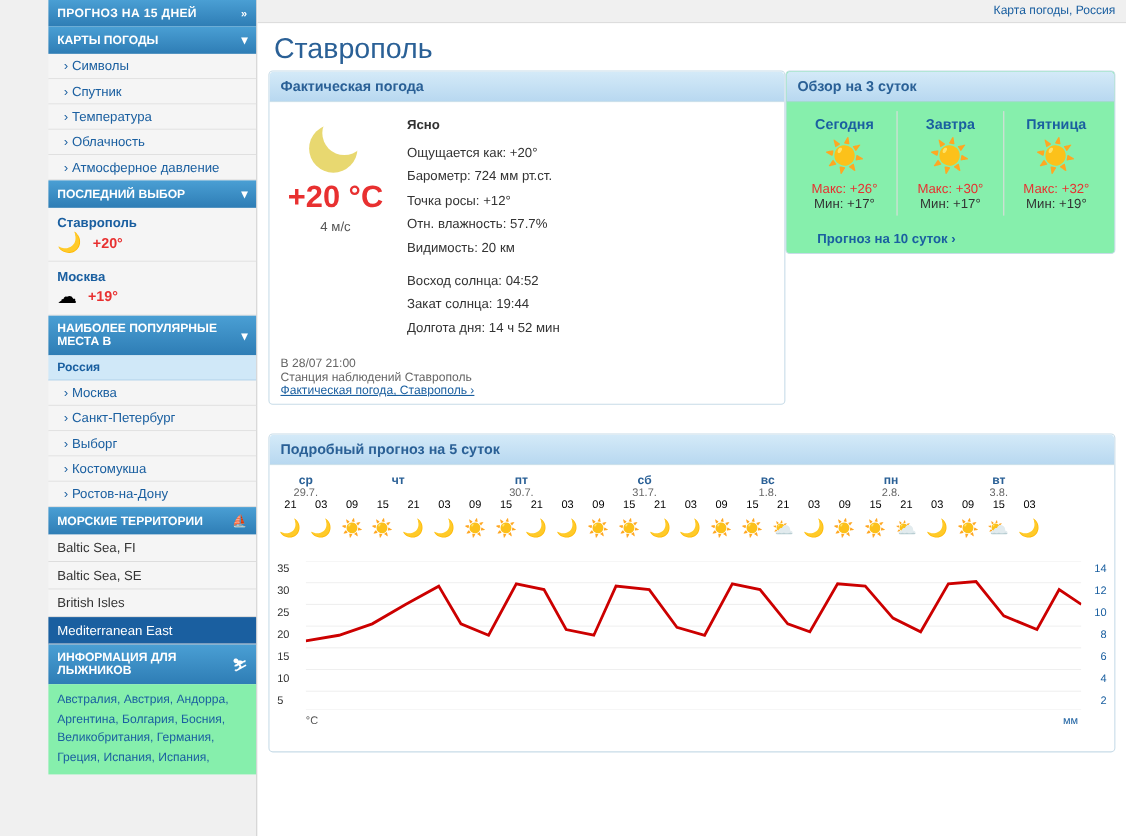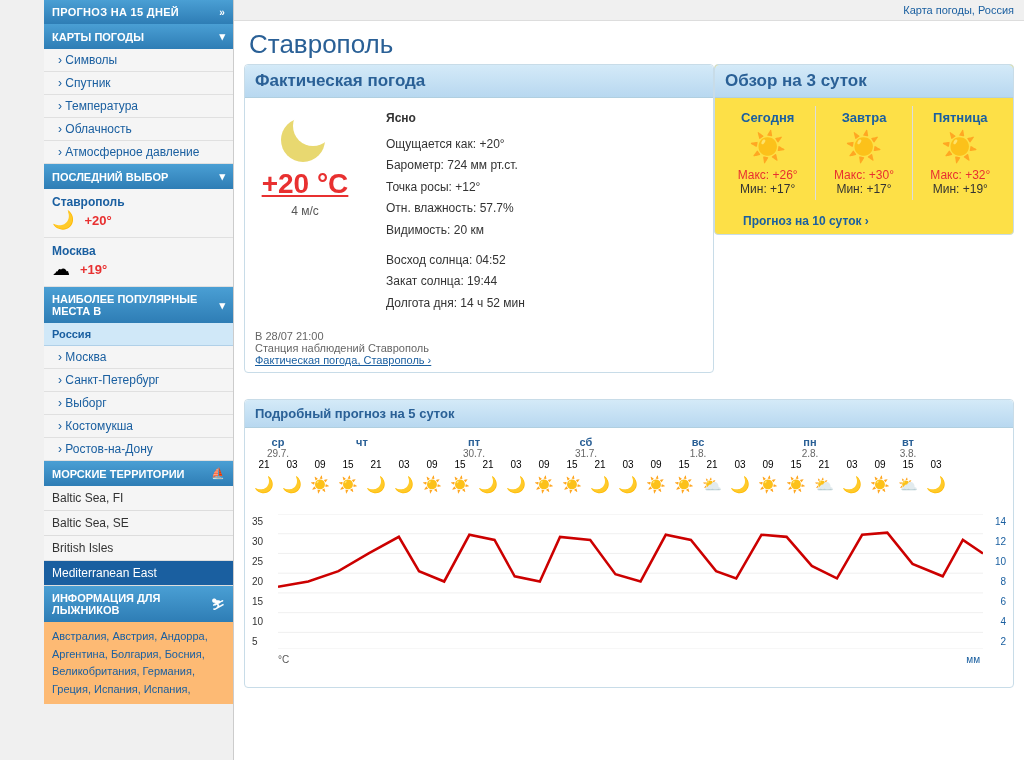--- a/index.html
+++ b/index.html
@@ -89,21 +89,21 @@
       font-weight: bold;
       font-size: 11px;
       padding: 6px 8px;
       display: flex;
       justify-content: space-between;
       align-items: center;
       text-transform: uppercase;
     }
     .ski-content {
       padding: 6px 8px;
-      background: #fdba74;
+      background: #86efac;
       font-size: 11px;
       color: #1a5fa0;
       line-height: 1.6;
     }
 
     
     #main { flex: 1; background: white; overflow-y: auto; padding: 0; }
 
     .top-bar { display: flex; justify-content: flex-end; padding: 4px 10px; background: #f0f0f0; font-size: 11px; color: #1a5fa0; border-bottom: 1px solid #ddd; }
     .top-bar a { color: #1a5fa0; text-decoration: none; }
@@ -118,47 +118,47 @@
     .current-weather {
       border: 1px solid #c8dce8;
       border-radius: 4px;
       margin-bottom: 8px;
       background: white;
     }
     .section-header {
       background: linear-gradient(to bottom, #d4eaf8, #b8d8f0);
       padding: 6px 10px;
       font-weight: bold;
-      font-size: 17px;
+      font-size: 13px;
       color: #2a6096;
       border-bottom: 1px solid #b0cfe0;
       border-radius: 4px 4px 0 0;
     }
     .current-weather-body {
       display: flex;
       padding: 10px;
       gap: 15px;
     }
     .weather-icon-temp {
       display: flex;
       flex-direction: column;
       align-items: center;
       min-width: 100px;
     }
-    .temp-display { font-size: 28px; font-weight: bold; color: #e83030; text-decoration: underline; }
+    .temp-display { font-size: 28px; font-weight: bold; color: #e83030; }
     .wind-speed { font-size: 12px; color: #555; margin-top: 4px; }
-    .weather-details { flex: 1; font-size: 12px; line-height: 1.8; color: #333; margin-left: 16px; }
+    .weather-details { flex: 1; font-size: 12px; line-height: 1.8; color: #333; }
     .weather-condition { font-weight: bold; color: #333; margin-bottom: 4px; }
     .sun-times { margin-top: 8px; font-size: 12px; color: #333; line-height: 1.8; }
 
     
     .forecast-3 {
       border: 1px solid #c8dce8;
       border-radius: 4px;
-      background: #fde047;
+      background: #86efac;
     }
     .forecast-3-body {
       display: flex;
       padding: 8px 5px;
     }
     .forecast-day {
       flex: 1;
       text-align: center;
       padding: 4px;
     }

